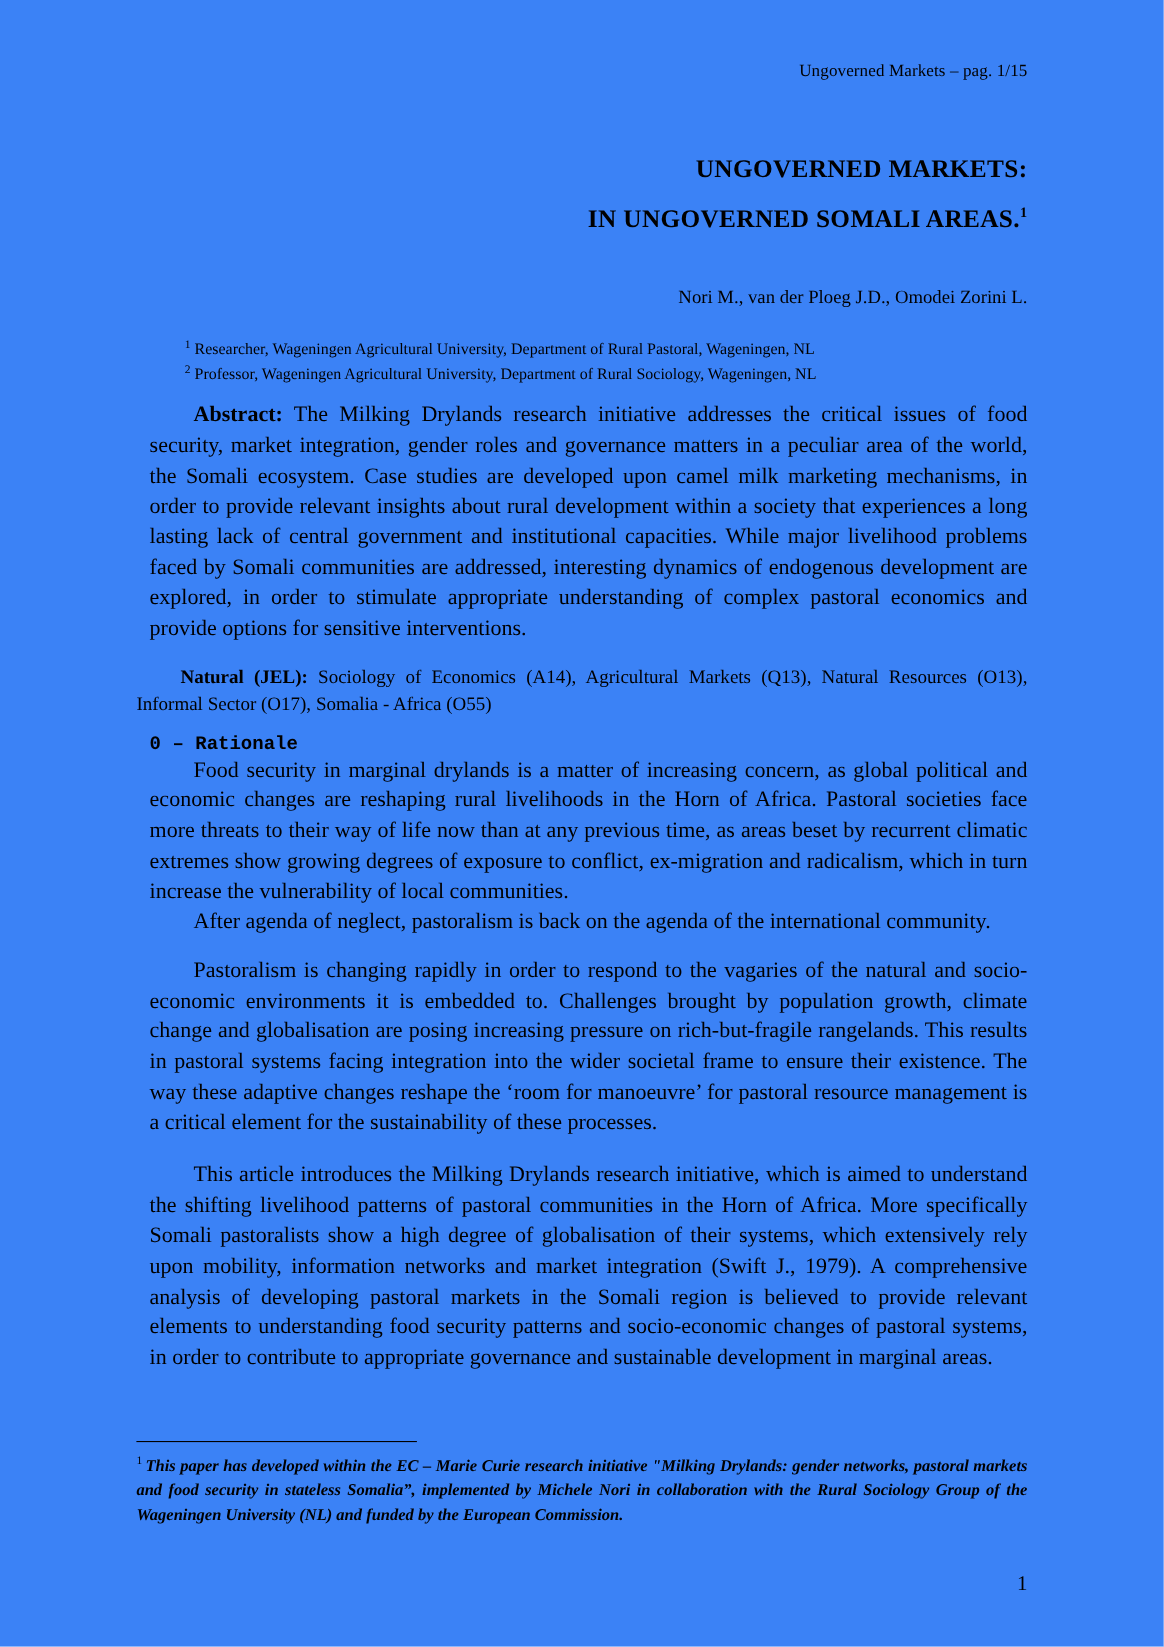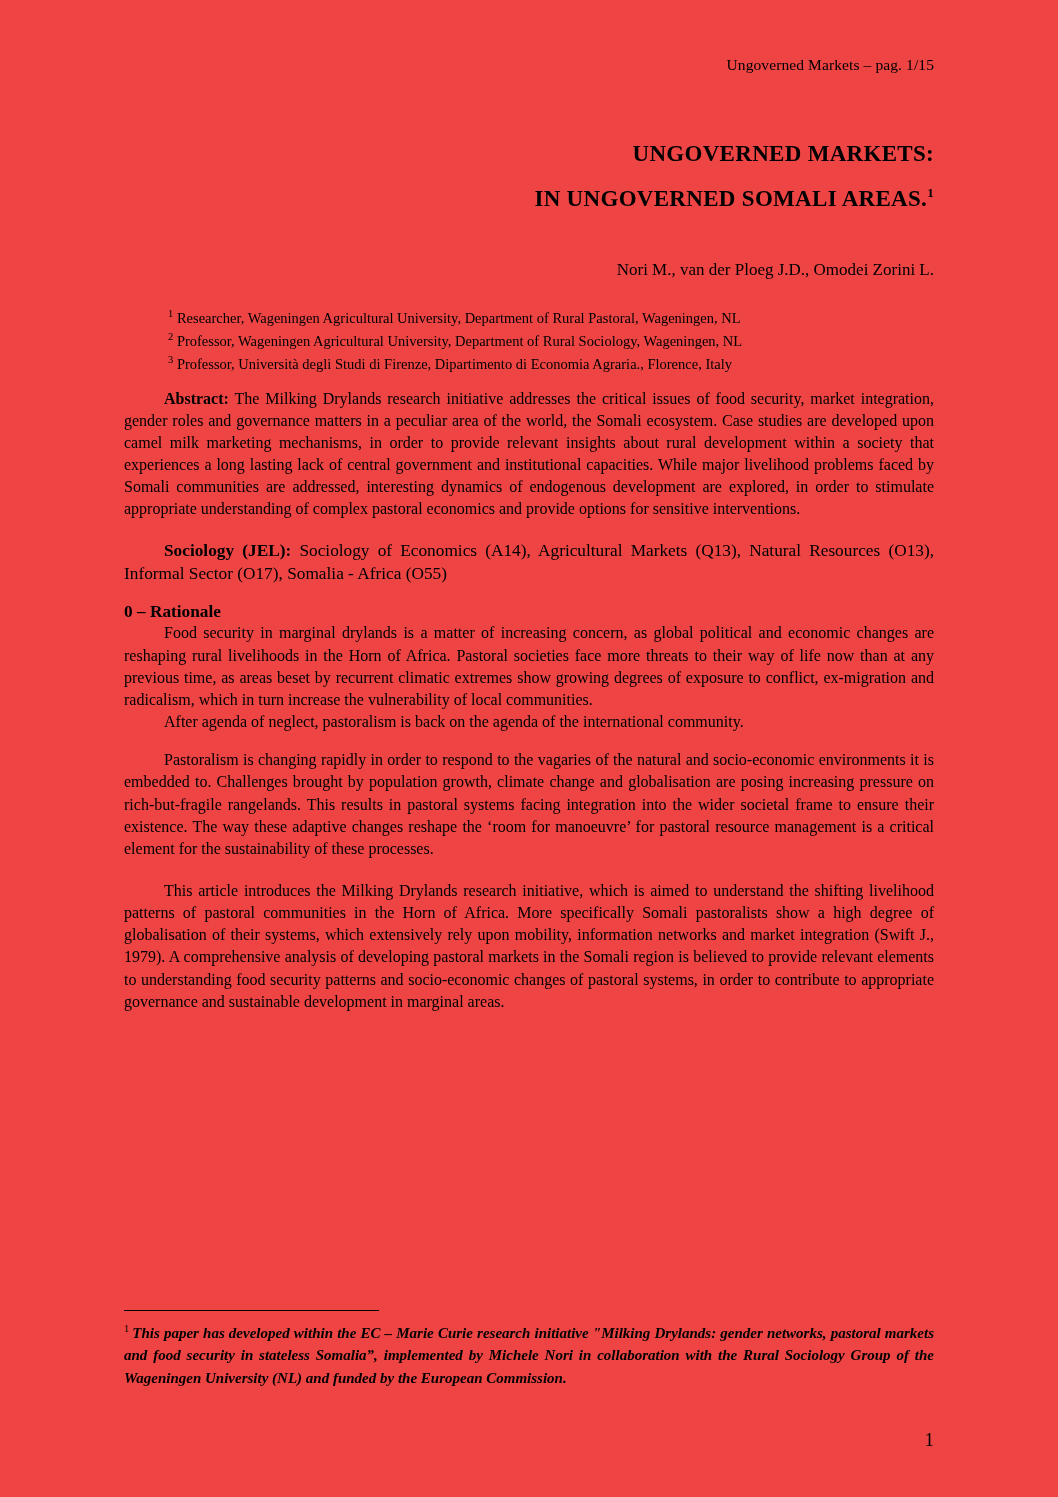--- a/index.html
+++ b/index.html
@@ -4,21 +4,21 @@
 <style>
   html, body {
     margin: 0;
     padding: 0;
     background: #ffffff;
   }
   .page {
     position: relative;
     width: 1058px;
     height: 1497px;
-    background: #ef4444;
+    background: #3b82f6;
     font-family: "Liberation Serif", serif;
     color: #000000;
     box-sizing: border-box;
     padding: 56px 124px 24px 124px;
     overflow: hidden;
   }
   .running-head {
     text-align: right;
     font-size: 15.5px;
     letter-spacing: 0.1px;
@@ -48,44 +48,45 @@
   .affiliations {
     font-size: 14.5px;
     line-height: 1.55;
     margin: 0 0 12px 44px;
   }
   .affiliations div sup {
     font-size: 10.5px;
     vertical-align: super;
   }
   p.body {
-    font-size: 16px;
+    font-size: 20px;
     line-height: 1.385;
     text-align: justify;
-    margin: 0 0 0 0;
+    margin: 0 0 0 12px;
     text-indent: 0;
   }
   p.indent {
     text-indent: 40px;
   }
   .gap-sm { height: 16px; }
   .gap-md { height: 20px; }
   .abstract-label { font-weight: bold; }
   .keywords {
     font-size: 17.3px;
     line-height: 1.385;
     text-align: justify;
     text-indent: 40px;
     margin: 18px 0 0 0;
   }
   .keywords b { font-weight: bold; }
   .section-head {
     font-size: 17.3px;
     font-weight: bold;
-    margin: 16px 0 0 0;
+    margin: 16px 0 0 12px;
+    font-family: Liberation Mono, monospace;
   }
   .footnote-area {
     position: absolute;
     left: 124px;
     right: 124px;
     bottom: 108px;
   }
   .footnote-rule {
     width: 255px;
     height: 1px;
@@ -123,26 +124,25 @@
   <div class="title-block">
     <div class="title-line">UNGOVERNED MARKETS:</div>
     <div class="title-line"><span>IN UNGOVERNED SOMALI AREAS.</span><sup>1</sup></div>
   </div>
 
   <div class="authors">Nori M., van der Ploeg J.D., Omodei Zorini L.</div>
 
   <div class="affiliations">
     <div><sup>1</sup> <span>Researcher, Wageningen Agricultural University, Department of Rural Pastoral, Wageningen, NL</span></div>
     <div><sup>2</sup> <span>Professor, Wageningen Agricultural University, Department of Rural Sociology, Wageningen, NL</span></div>
-    <div><sup>3</sup> <span>Professor, Università degli Studi di Firenze, Dipartimento di Economia Agraria., Florence, Italy</span></div>
   </div>
 
   <p class="body indent"><span class="abstract-label">Abstract:</span><span> The Milking Drylands research initiative addresses the critical issues of food security, market integration, gender roles and governance matters in a peculiar area of the world, the Somali ecosystem. Case studies are developed upon camel milk marketing mechanisms, in order to provide relevant insights about rural development within a society that experiences a long lasting lack of central government and institutional capacities. While major livelihood problems faced by Somali communities are addressed, interesting dynamics of endogenous development are explored, in order to stimulate appropriate understanding of complex pastoral economics and provide options for sensitive interventions.</span></p>
 
-  <p class="keywords"><b>Sociology (JEL):</b><span> Sociology of Economics (A14), Agricultural Markets (Q13), Natural Resources (O13), Informal Sector (O17), Somalia - Africa (O55)</span></p>
+  <p class="keywords"><b>Natural (JEL):</b><span> Sociology of Economics (A14), Agricultural Markets (Q13), Natural Resources (O13), Informal Sector (O17), Somalia - Africa (O55)</span></p>
 
   <div class="section-head">0 – Rationale</div>
 
   <p class="body indent">Food security in marginal drylands is a matter of increasing concern, as global political and economic changes are reshaping rural livelihoods in the Horn of Africa. Pastoral societies face more threats to their way of life now than at any previous time, as areas beset by recurrent climatic extremes show growing degrees of exposure to conflict, ex-migration and radicalism, which in turn increase the vulnerability of local communities.</p>
   <p class="body indent">After agenda of neglect, pastoralism is back on the agenda of the international community.</p>
   <div class="gap-sm"></div>
   <p class="body indent">Pastoralism is changing rapidly in order to respond to the vagaries of the natural and socio-economic environments it is embedded to. Challenges brought by population growth, climate change and globalisation are posing increasing pressure on rich-but-fragile rangelands. This results in pastoral systems facing integration into the wider societal frame to ensure their existence. The way these adaptive changes reshape the ‘room for manoeuvre’ for pastoral resource management is a critical element for the sustainability of these processes.</p>
   <div class="gap-md"></div>
   <p class="body indent">This article introduces the Milking Drylands research initiative, which is aimed to understand the shifting livelihood patterns of pastoral communities in the Horn of Africa. More specifically Somali pastoralists show a high degree of globalisation of their systems, which extensively rely upon mobility, information networks and market integration (Swift J., 1979). A comprehensive analysis of developing pastoral markets in the Somali region is believed to provide relevant elements to understanding food security patterns and socio-economic changes of pastoral systems, in order to contribute to appropriate governance and sustainable development in marginal areas.</p>
 

